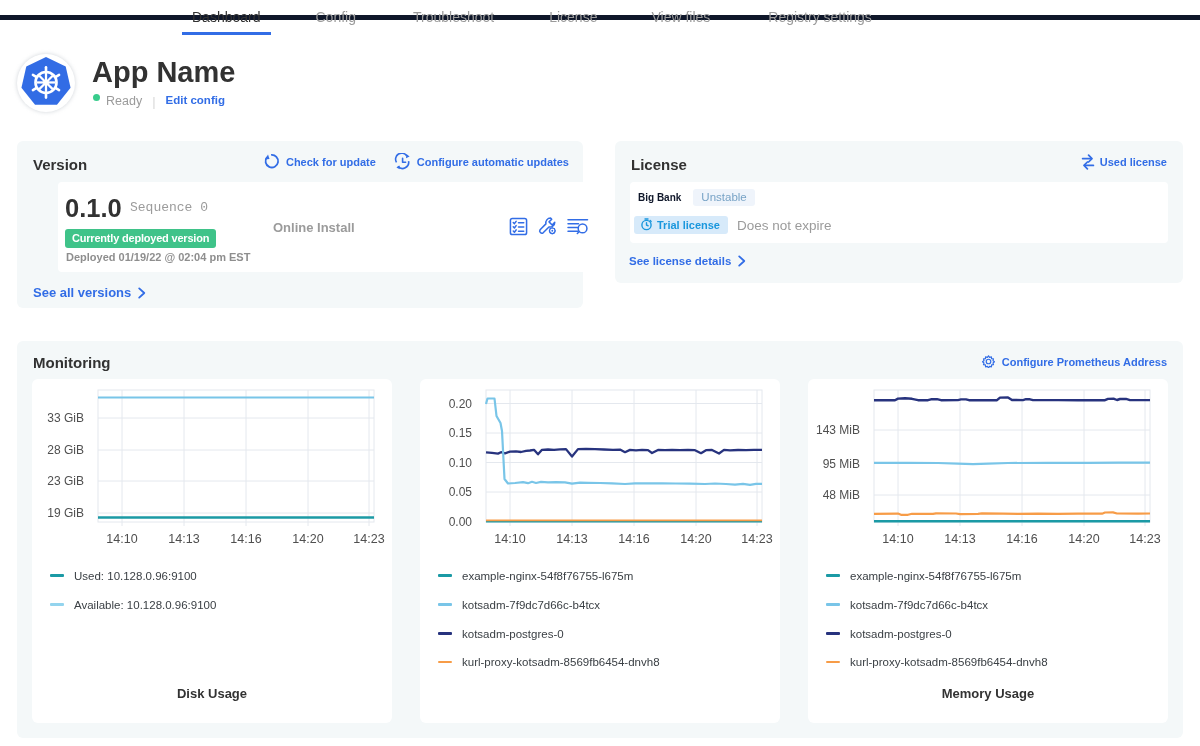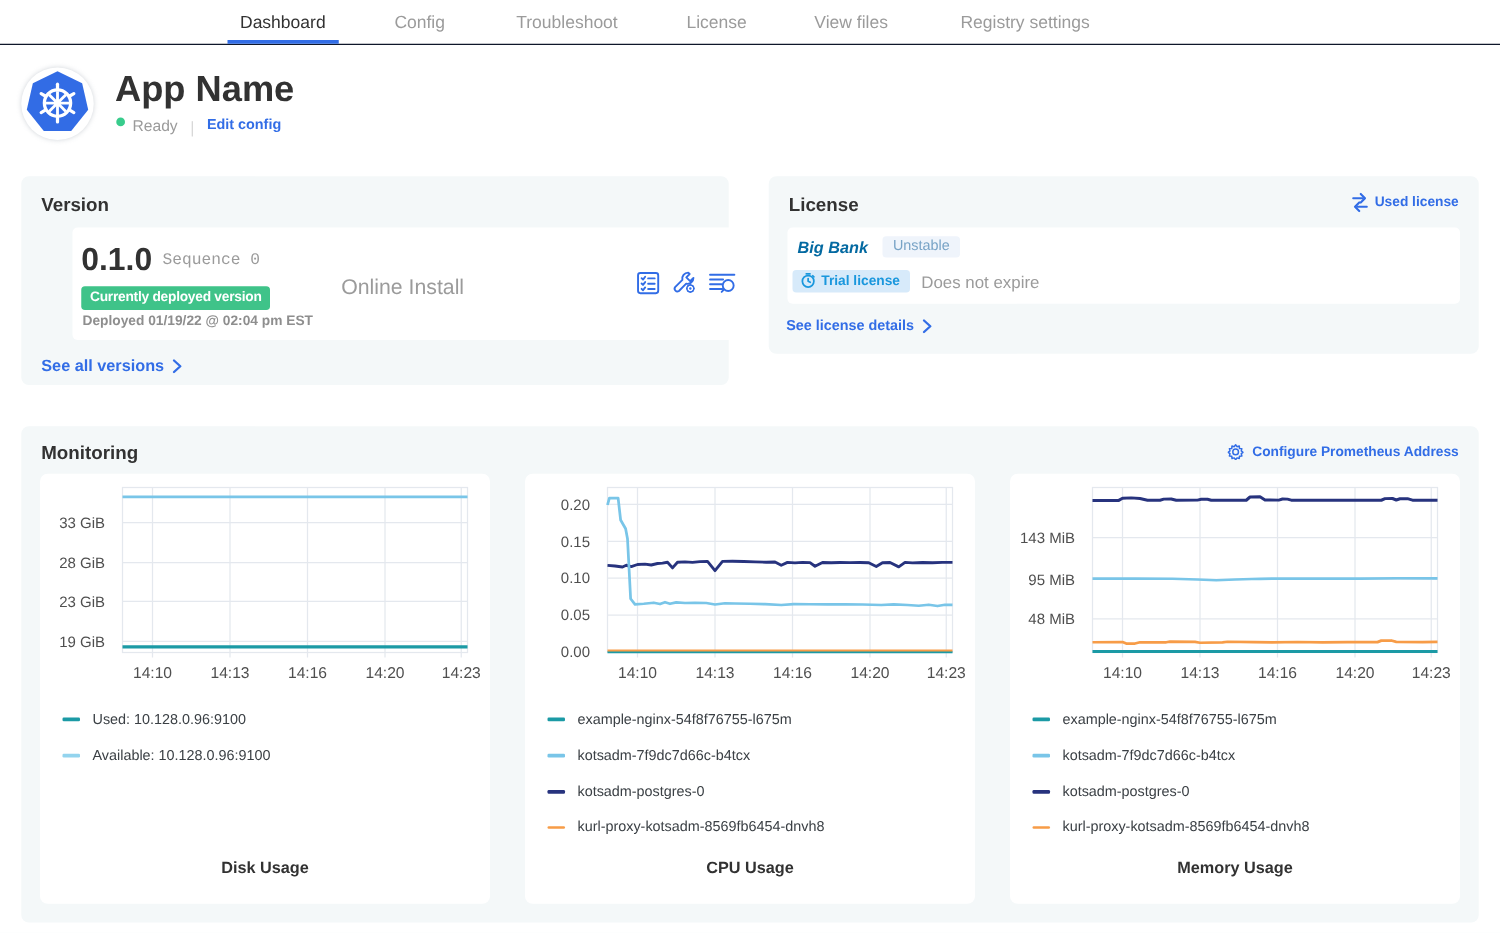--- a/index.html
+++ b/index.html
@@ -1,20 +1,20 @@
 <!DOCTYPE html>
 <html><head>
 <meta charset="utf-8">
 <style>
 * { margin:0; padding:0; box-sizing:border-box; }
 html,body { width:1200px; height:746px; background:#fff; font-family:"Liberation Sans", sans-serif; overflow:hidden; }
 body { position:relative; }
 .abs { position:absolute; }
 .link { color:#326de6; font-weight:700; font-size:11px; white-space:nowrap; }
-.nav { position:absolute; top:0; left:0; width:1200px; height:36px; background:#fff; border-bottom:1px solid #0f172a; display:flex; padding-left:182px; }
+.nav { position:absolute; top:0; left:0; width:1200px; height:20px; background:#fff; border-bottom:5px solid #0f172a; display:flex; padding-left:182px; }
 .nav-item { font-size:14px; color:#9b9b9b; padding:0 10px; margin-right:33px; height:35px; line-height:34px; white-space:nowrap; }
 .nav-item.active { color:#323232; border-bottom:3px solid #326de6; }
 .logo-circle { position:absolute; left:17px; top:54px; width:58px; height:58px; border-radius:50%; background:#fff; box-shadow:0 0 4px rgba(150,160,170,0.45); display:flex; align-items:center; justify-content:center; }
 .app-name { position:absolute; left:92px; top:56px; font-size:29px; font-weight:700; color:#323232; }
 .ready-row { position:absolute; left:93px; top:94px; display:flex; font-size:12.5px; color:#9b9b9b; }
 .dot { width:7px; height:7px; border-radius:50%; background:#38cc8c; margin-right:6px; }
 .vbar { color:#d8d8d8; margin:0 10px; font-size:13px; }
 .card { position:absolute; background:#f4f8f9; border-radius:6px; }
 .card-title { position:absolute; font-size:15px; font-weight:700; color:#323232; }
 .inner { position:absolute; background:#fff; border-radius:4px; }
@@ -68,26 +68,45 @@
 <div class="app-name">App Name</div>
 <div class="ready-row">
   <span class="dot"></span>
     <span>Ready</span>
   <span class="vbar">|</span>
   <span class="link" style="font-size:11.5px;">Edit config</span>
 </div>
 
 <div class="card" style="left:17px; top:141px; width:566px; height:167px;">
   <div class="card-title" style="left:16px; top:14.5px;">Version</div>
+  <div class="abs iconrow" style="right:14px; top:12px;">
+    <span class="iconrow" style="margin-right:6px;">
+        <svg width="17" height="17" viewBox="0 0 17 17" fill="none" stroke="#326de6" stroke-width="1.8">
+          <path d="M8.1 1.9 A6.3 6.3 0 1 1 4.0 4.1"></path>
+          <polygon points="5.0,1.6 2.0,6.4 6.5,5.9" fill="#326de6" stroke="none"></polygon>
+        </svg>
+      </span>
+    <span class="link">Check for update</span>
+    <span class="iconrow" style="margin-left:18px;margin-right:6px;">
+        <svg width="17" height="17" viewBox="0 0 17 17" fill="none" stroke="#326de6" stroke-width="1.6">
+          <path d="M12.8 3.0 A6.05 6.05 0 0 0 2.5 9.4"></path>
+          <path d="M4.0 13.3 A6.05 6.05 0 0 0 14.55 8.2"></path>
+          <polygon points="12.4,1.1 15.6,3.5 12.0,5.3" fill="#326de6" stroke="none"></polygon>
+          <polygon points="5.6,12.6 2.4,14.5 5.7,16.3" fill="#326de6" stroke="none"></polygon>
+          <path d="M8.6 5.3 L8.6 9.2 L11.6 9.2" stroke-linecap="round" stroke-linejoin="round"></path>
+        </svg>
+      </span>
+    <span class="link">Configure automatic updates</span>
+  </div>
   <div class="inner" style="left:15px; top:41px; width:538px; height:90px;margin-left:26px;">
     <div class="abs" style="left:7px; top:11.5px; font-size:25.5px; font-weight:700; color:#323232;">0.1.0</div>
     <div class="abs" style="left:72px; top:18px; font-size:13px; color:#9b9b9b;font-family:Liberation Mono, monospace;">Sequence 0</div>
     <div class="abs" style="left:7px; top:46px;"><span class="badge-green">Currently deployed version</span></div>
     <div class="abs" style="left:8px; top:69px; font-size:11px; font-weight:700; color:#8e8e8e;">Deployed 01/19/22 @ 02:04 pm EST</div>
-    <div class="abs" style="left:215px; top:38px; font-size:17px; font-weight:400; color:#9b9b9b;">Online Install</div>
+    <div class="abs" style="left:215px; top:38px; font-size:13px; font-weight:700; color:#9b9b9b;">Online Install</div>
     <div class="abs iconrow" style="right:7px; top:34px;">
       <svg width="19" height="19" viewBox="0 0 20 20" fill="none" stroke="#326de6" stroke-width="1.6">
           <rect x="1.5" y="1.5" width="17" height="17" rx="2"></rect>
           <path d="M4.5 5.8 L5.7 7 L7.5 4.6" stroke-linecap="round" stroke-linejoin="round"></path>
           <line x1="10" y1="6" x2="15.5" y2="6" stroke-linecap="round"></line>
           <path d="M4.5 10.3 L5.7 11.5 L7.5 9.1" stroke-linecap="round" stroke-linejoin="round"></path>
           <line x1="10" y1="10.5" x2="15.5" y2="10.5" stroke-linecap="round"></line>
           <path d="M4.5 14.8 L5.7 16 L7.5 13.6" stroke-linecap="round" stroke-linejoin="round"></path>
           <line x1="10" y1="15" x2="15.5" y2="15" stroke-linecap="round"></line>
         </svg>
@@ -138,21 +157,21 @@
           <line x1="1.6" y1="4.6" x2="9.2" y2="4.6" stroke-linecap="round"></line>
           <path d="M7.6 1.2 L11.0 4.6 L7.6 8.0" stroke-linecap="round" stroke-linejoin="round"></path>
           <line x1="12.4" y1="11.4" x2="4.8" y2="11.4" stroke-linecap="round"></line>
           <path d="M6.4 8.0 L3.0 11.4 L6.4 14.8" stroke-linecap="round" stroke-linejoin="round"></path>
         </svg>
       </span>
     <span class="link">Used license</span>
   </div>
   <div class="inner" style="left:15px; top:41px; width:538px; height:61px;">
     <div class="abs" style="left:8px; top:7px; display:flex; align-items:center;">
-      <span style="font-size:13px; font-weight:700; color:#0369a1;font-style:italic;">Big Bank</span>
+      <span style="font-size:10px; font-weight:700; color:#0f172a;">Big Bank</span>
       <span class="badge-unstable" style="margin-left:12px;">Unstable</span>
     </div>
     <div class="abs" style="left:4px; top:34px; display:flex; align-items:center;">
       <span class="badge-trial"><span class="iconrow" style="margin-right:4px;">
             <svg width="13" height="13" viewBox="0 0 13 13" fill="none" stroke="#1a97dd" stroke-width="1.4">
               <circle cx="6.5" cy="7" r="4.6"></circle>
               <path d="M6.5 4.8 L6.5 7 L8.2 7.8" stroke-linecap="round" stroke-linejoin="round"></path>
               <line x1="5" y1="1" x2="8" y2="1" stroke-linecap="round"></line>
               <line x1="10.2" y1="2.6" x2="11.1" y2="3.5" stroke-linecap="round"></line>
             </svg>
@@ -265,21 +284,20 @@
       <span>kotsadm-7f9dc7d66c-b4tcx</span>
     </div>
 <div class="legend-row" style="left:18px; top:248.5px;">
       <span class="legend-dash" style="background:#27337e;"></span>
       <span>kotsadm-postgres-0</span>
     </div>
 <div class="legend-row" style="left:18px; top:277px;">
       <span class="legend-dash" style="background:#f79c47;"></span>
       <span>kurl-proxy-kotsadm-8569fb6454-dnvh8</span>
     </div>
-<div class="chart-title" style="top:307px;">CPU Usage</div>
 </div>
 <div class="chart-card" style="left:808px;">
 <svg width="360" height="170" viewBox="0 0 360 170" style="position:absolute;top:0;left:0;">
       <rect x="66" y="11" width="276" height="132" fill="none" stroke="#e4e8ee" stroke-width="1"></rect>
 <line x1="90" y1="11" x2="90" y2="143" stroke="#e4e8ee" stroke-width="1"></line>
 <line x1="90" y1="143" x2="90" y2="147" stroke="#e4e8ee" stroke-width="1"></line>
 <line x1="152" y1="11" x2="152" y2="143" stroke="#e4e8ee" stroke-width="1"></line>
 <line x1="152" y1="143" x2="152" y2="147" stroke="#e4e8ee" stroke-width="1"></line>
 <line x1="214" y1="11" x2="214" y2="143" stroke="#e4e8ee" stroke-width="1"></line>
 <line x1="214" y1="143" x2="214" y2="147" stroke="#e4e8ee" stroke-width="1"></line>

